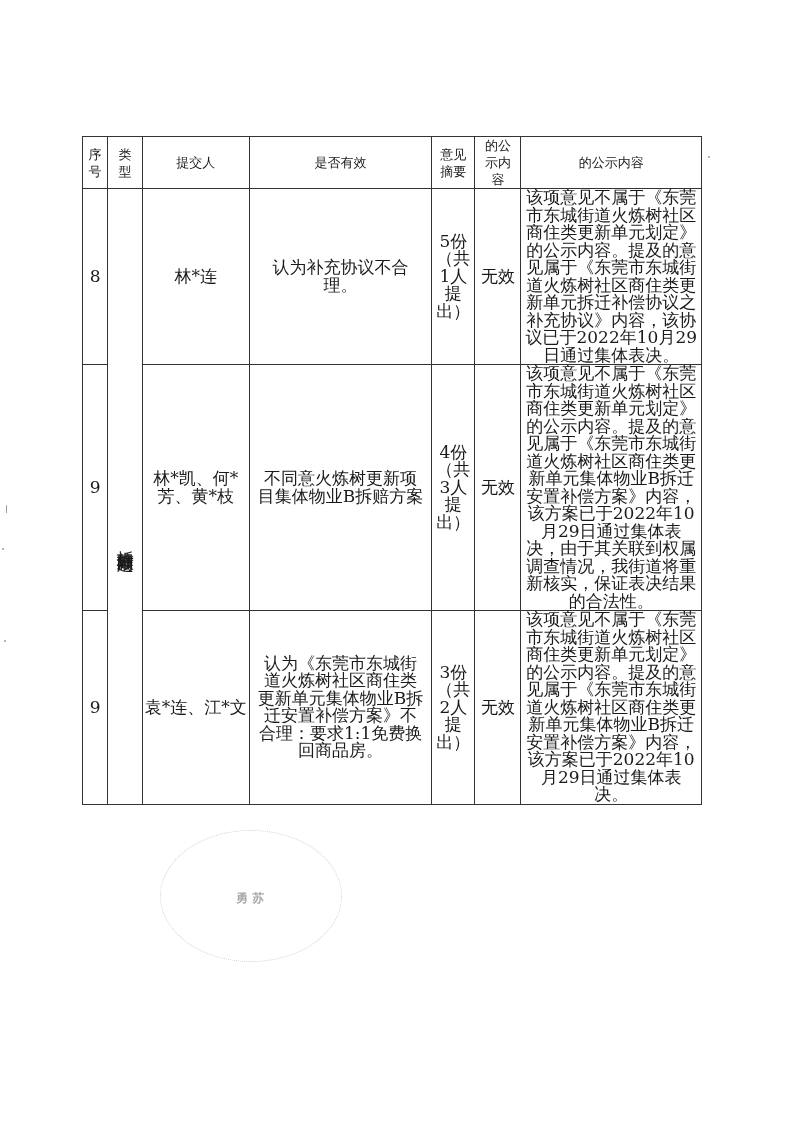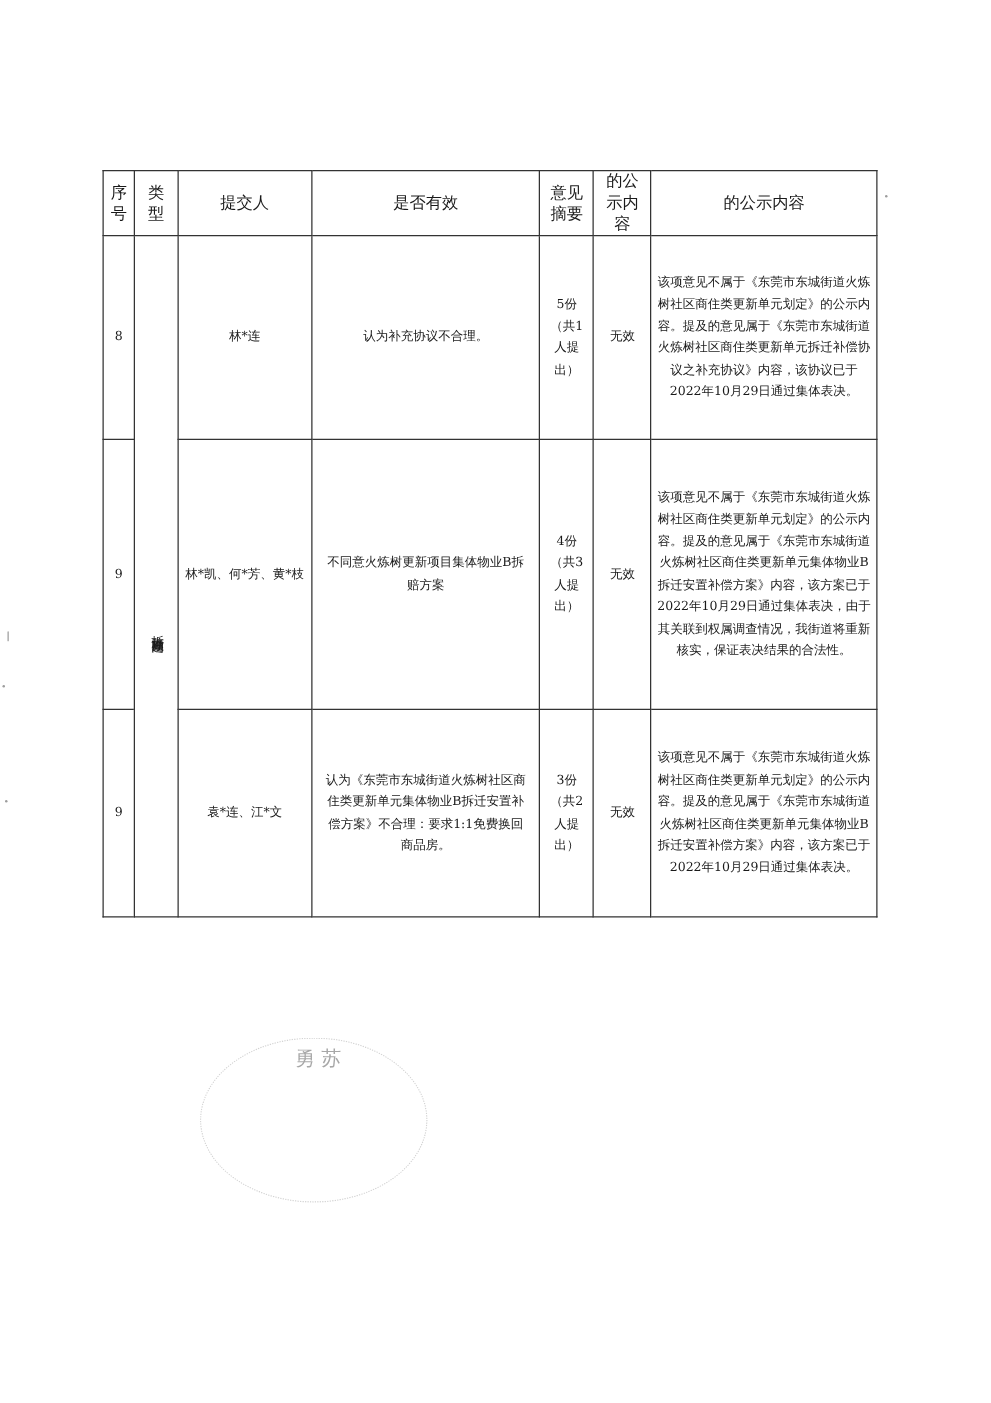--- a/index.html
+++ b/index.html
@@ -9,21 +9,21 @@
   table.opinions {
     position: absolute; left: 82px; top: 136px;
     border-collapse: collapse; table-layout: fixed;
     width: 620px;
   }
   table.opinions td, table.opinions th {
     border: 1.2px solid #333;
     padding: 0 2px;
     text-align: center;
     vertical-align: middle;
-    font-size: 10px;
+    font-size: 17px;
     line-height: 17.5px;
     font-weight: normal;
   }
   table.opinions th {
     font-family: "DejaVu Sans", "Liberation Sans", sans-serif;
     font-size: 13px; line-height: 17px; height: 38px;
   }
   .c-no { width: 24px; }
   .c-type { width: 33px; }
   .c-sub { width: 102px; }
@@ -34,21 +34,21 @@
   .vertical { writing-mode: vertical-rl; text-orientation: upright; letter-spacing: 1px;
               display: inline-block; margin-top: 90px; }
   .cnt { padding: 0 4px !important; }
   .rep { text-align: center; font-size: 12.5px; line-height: 17.6px; padding: 0 4px !important; }
   .summary { padding: 0 8px !important; margin-left: 28px; }
   tr.r8 td { height: 162px; }
   tr.r9 td { height: 215px; }
   tr.r10 td { height: 165px; }
   .stamp { position: absolute; left: 160px; top: 830px; width: 180px; height: 130px;
            border-radius: 50%; border: 1px dotted rgba(80,80,80,0.25); }
-  .stamp-text { position: absolute; left: 236px; top: 837px; font-size: 16px; color: rgba(60,60,60,0.45); }
+  .stamp-text { position: absolute; left: 236px; top: 890px; font-size: 12px; color: rgba(60,60,60,0.45); font-weight: bold; }
   .speck { position: absolute; width: 2px; height: 2px; background: rgba(60,60,60,0.5); border-radius: 1px; }
 </style>
 </head>
 <body>
 
 <div class="page">
   <table class="opinions">
     <colgroup>
       <col class="c-no">
         <col class="c-type">

